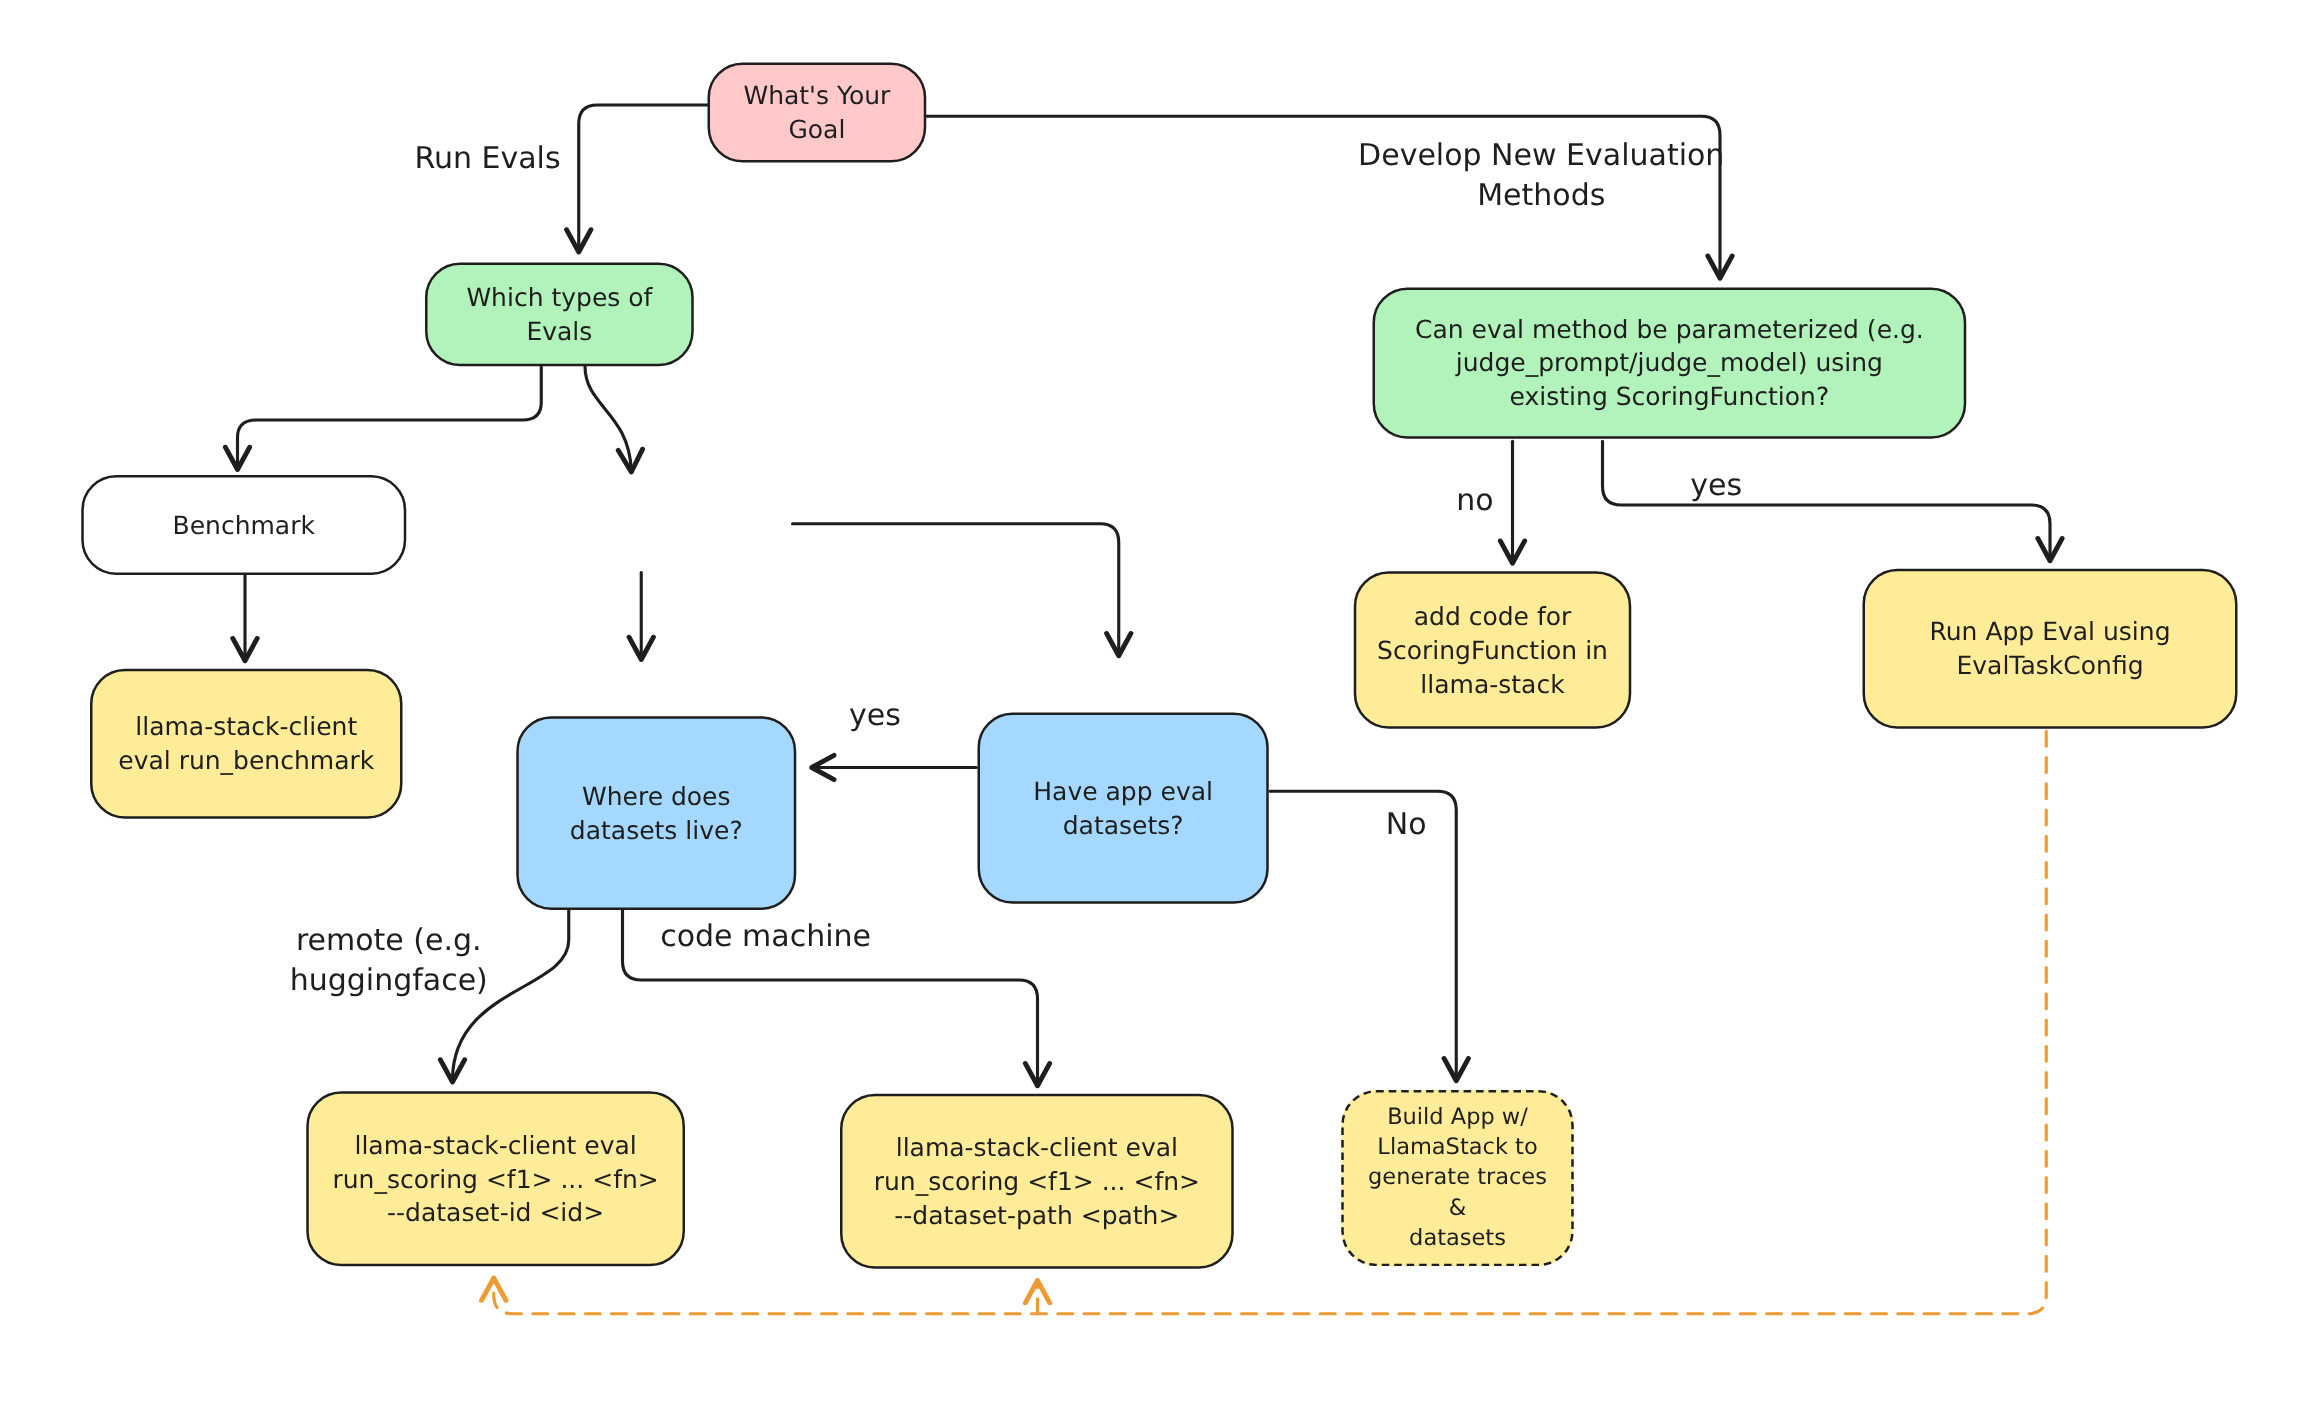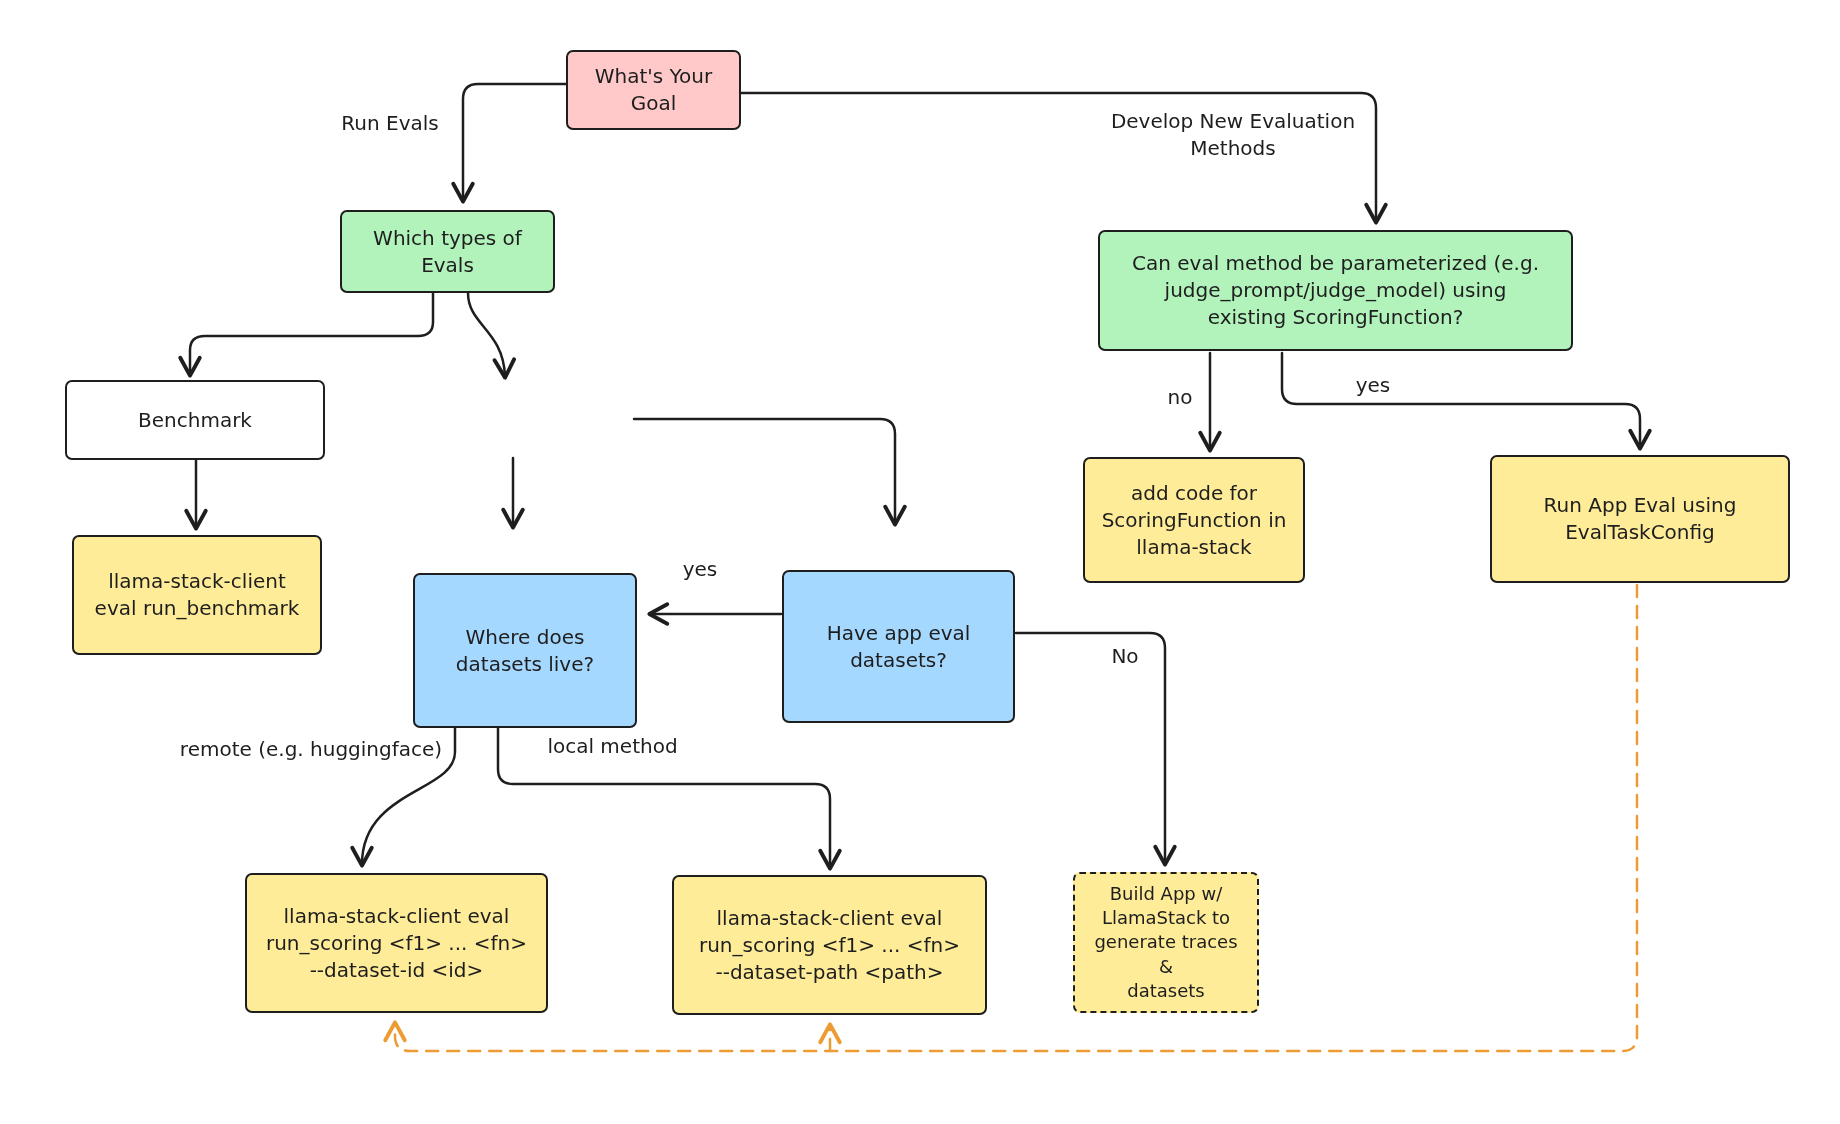--- a/index.html
+++ b/index.html
@@ -14,40 +14,40 @@
   }
   #edges {
     position: absolute;
     left: 0; top: 0;
     width: 1840px; height: 1124px;
   }
   .node {
     position: absolute;
     box-sizing: border-box;
     border: 2.5px solid var(--stroke, #1e1e1e);
-    border-radius: 7px;
+    border-radius: 28px;
     display: flex;
     align-items: center;
     justify-content: center;
     text-align: center;
     white-space: pre-line;
     font-size: 20px;
     line-height: 1.35;
     padding: 6px 10px;
     background: #ffffff;
   }
   .fill-pink   { background: var(--pink,   #ffc9c9); }
   .fill-green  { background: var(--green,  #b2f2bb); }
   .fill-blue   { background: var(--blue,   #a5d8ff); margin-top: 40px; }
   .fill-yellow { background: var(--yellow, #ffec99); }
   .dashed-border { border-style: dashed; }
   .small-text { font-size: 18px; }
   .edge-label {
     position: absolute;
-    font-size: 20px;
+    font-size: 24px;
     line-height: 1.35;
     text-align: center;
     white-space: pre-line;
   }
 </style>
 </head>
 <body>
 
 <div id="canvas">
 
@@ -131,15 +131,15 @@
   <div class="edge-label" style="left:1150px; top:384px; width:60px;">no</div>
 
   <div class="edge-label" style="left:1338px; top:372px; width:70px;">yes</div>
 
   <div class="edge-label" style="left:665px; top:556px; width:70px;">yes</div>
 
   <div class="edge-label" style="left:1095px; top:643px; width:60px;">No</div>
 
   <div class="edge-label" style="left:170px; top:736px; width:282px;">remote (e.g. huggingface)</div>
 
-  <div class="edge-label" style="left:525px; top:733px; width:175px;">local method</div>
+  <div class="edge-label" style="left:525px; top:733px; width:175px;">code machine</div>
 
 </div>
 
 </body></html>

